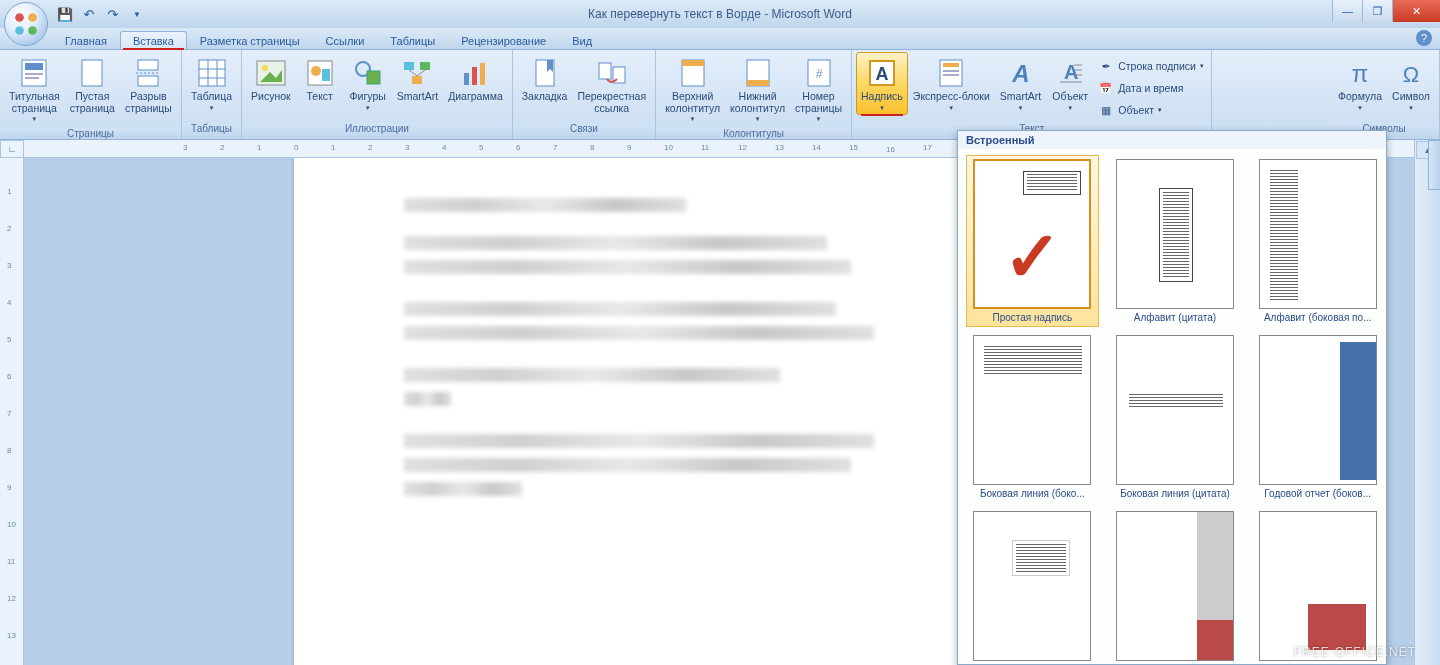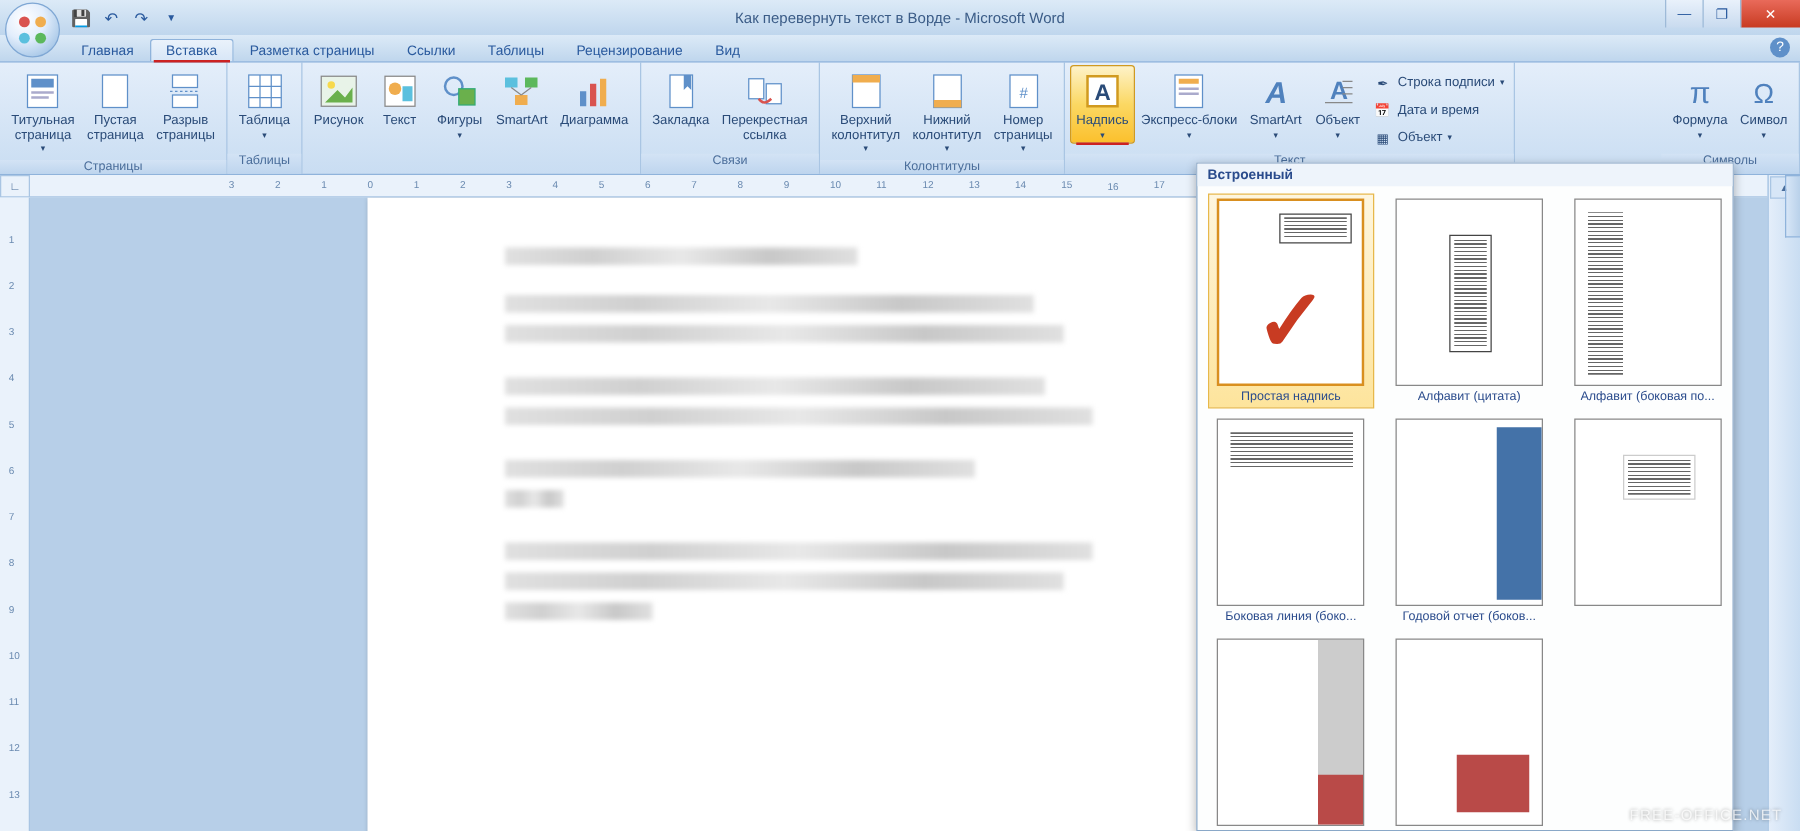--- a/index.html
+++ b/index.html
@@ -63,21 +63,21 @@
 .g-label { font-size:10px; color:#2a4b8c; margin-top:3px; text-align:center; max-width:118px; white-space:nowrap; overflow:hidden; text-overflow:ellipsis; }
 
 
 .th-box { position:absolute; border:1px solid #444; }
 .th-txt { position:absolute; background:repeating-linear-gradient(#666,#666 1px,transparent 1px,transparent 3px); }
 .th-blue { background:#4472a8; }
 .th-red { background:#b94a48; }
 .th-grey { background:#ccc; }
 .check { position:absolute; left:28px; top:55px; font-size:70px; color:#c83b22; font-weight:bold; }
 
-.watermark { position:absolute; right:14px; bottom:6px; font-size:12px; color:rgba(255,255,255,.75); letter-spacing:1px; z-index:200; text-shadow:0 0 3px rgba(0,0,0,.4); }
+.watermark { position:absolute; right:24px; bottom:6px; font-size:12px; color:rgba(255,255,255,.75); letter-spacing:1px; z-index:200; text-shadow:0 0 3px rgba(0,0,0,.4); }
 </style>
 </head>
 <body>
 
 <div class="titlebar">
   <div class="office-btn">
     <svg viewBox="0 0 24 24">
         <circle cx="6" cy="6" r="4" fill="#d9534f"></circle>
         <circle cx="18" cy="6" r="4" fill="#f0ad4e"></circle>
         <circle cx="6" cy="18" r="4" fill="#5bc0de"></circle>
@@ -217,20 +217,21 @@
           <div class="ico">
             <svg width="28" height="28">
               <rect x="3" y="14" width="5" height="12" fill="#5f90c9"></rect>
               <rect x="11" y="8" width="5" height="18" fill="#d9534f"></rect>
               <rect x="19" y="4" width="5" height="22" fill="#f0ad4e"></rect>
             </svg>
           </div>
           <div class="lbl">Диаграмма</div>
         </div>
     </div>
+    <div class="group-label">Иллюстрации</div>
   </div>
 
   <div class="group">
     <div class="group-body">
       <div class="rbtn">
           <div class="ico">
             <svg width="24" height="30">
               <rect x="3" y="2" width="18" height="26" fill="#fff" stroke="#5f90c9"></rect>
               <polygon points="14,2 20,2 20,14 17,11 14,14" fill="#5f90c9"></polygon>
             </svg>
@@ -470,20 +471,26 @@
     </div>
 
     <div class="g-item">
       <div class="g-thumb">
           <div class="th-txt" style="left:10px;top:10px;width:98px;height:28px;"></div>
         </div>
       <div class="g-label">Боковая линия (боко...</div>
     </div>
     <div class="g-item">
       <div class="g-thumb">
+          <div class="th-txt" style="left:12px;top:58px;width:94px;height:14px;"></div>
+        </div>
+      <div class="g-label">Боковая линия (цитата)</div>
+    </div>
+    <div class="g-item">
+      <div class="g-thumb">
           <div class="th-blue" style="position:absolute;right:0;top:6px;width:36px;height:138px;"></div>
         </div>
       <div class="g-label">Годовой отчет (боков...</div>
     </div>
 
     <div class="g-item">
       <div class="g-thumb">
           <div class="th-box" style="left:38px;top:28px;width:58px;height:36px;border-color:#ccc;"></div>
           <div class="th-txt" style="left:42px;top:32px;width:50px;height:28px;"></div>
         </div>

